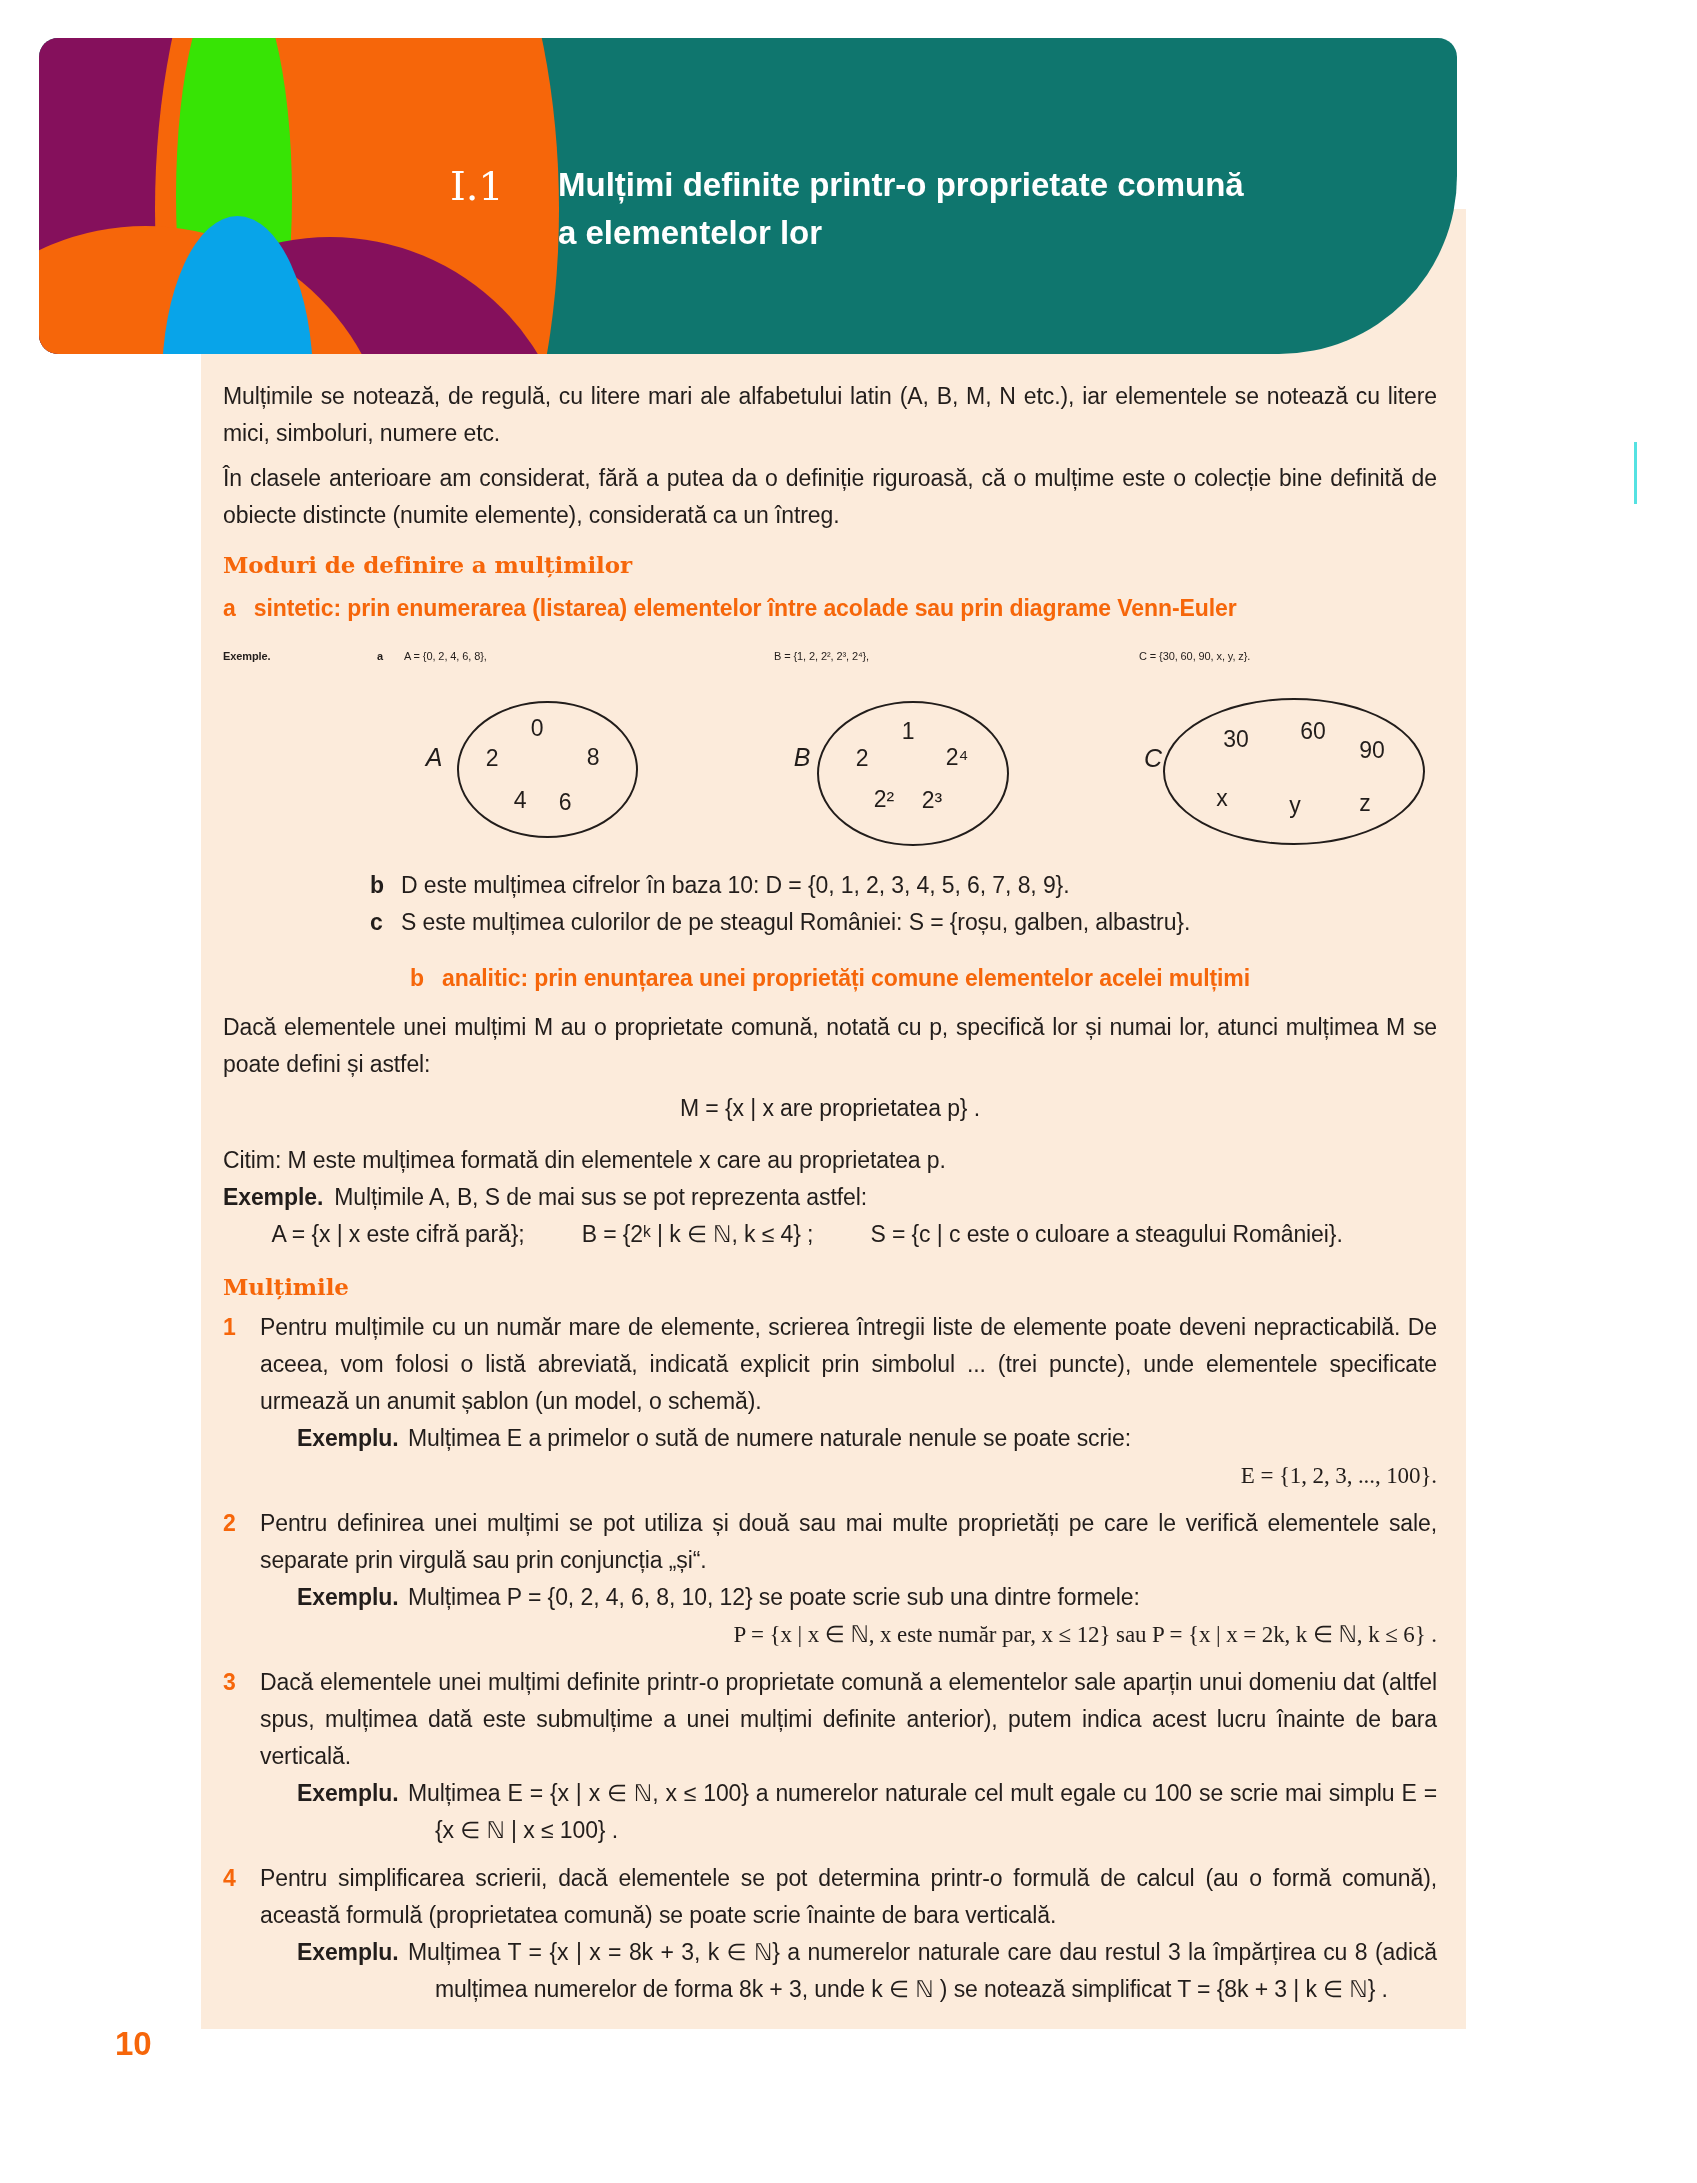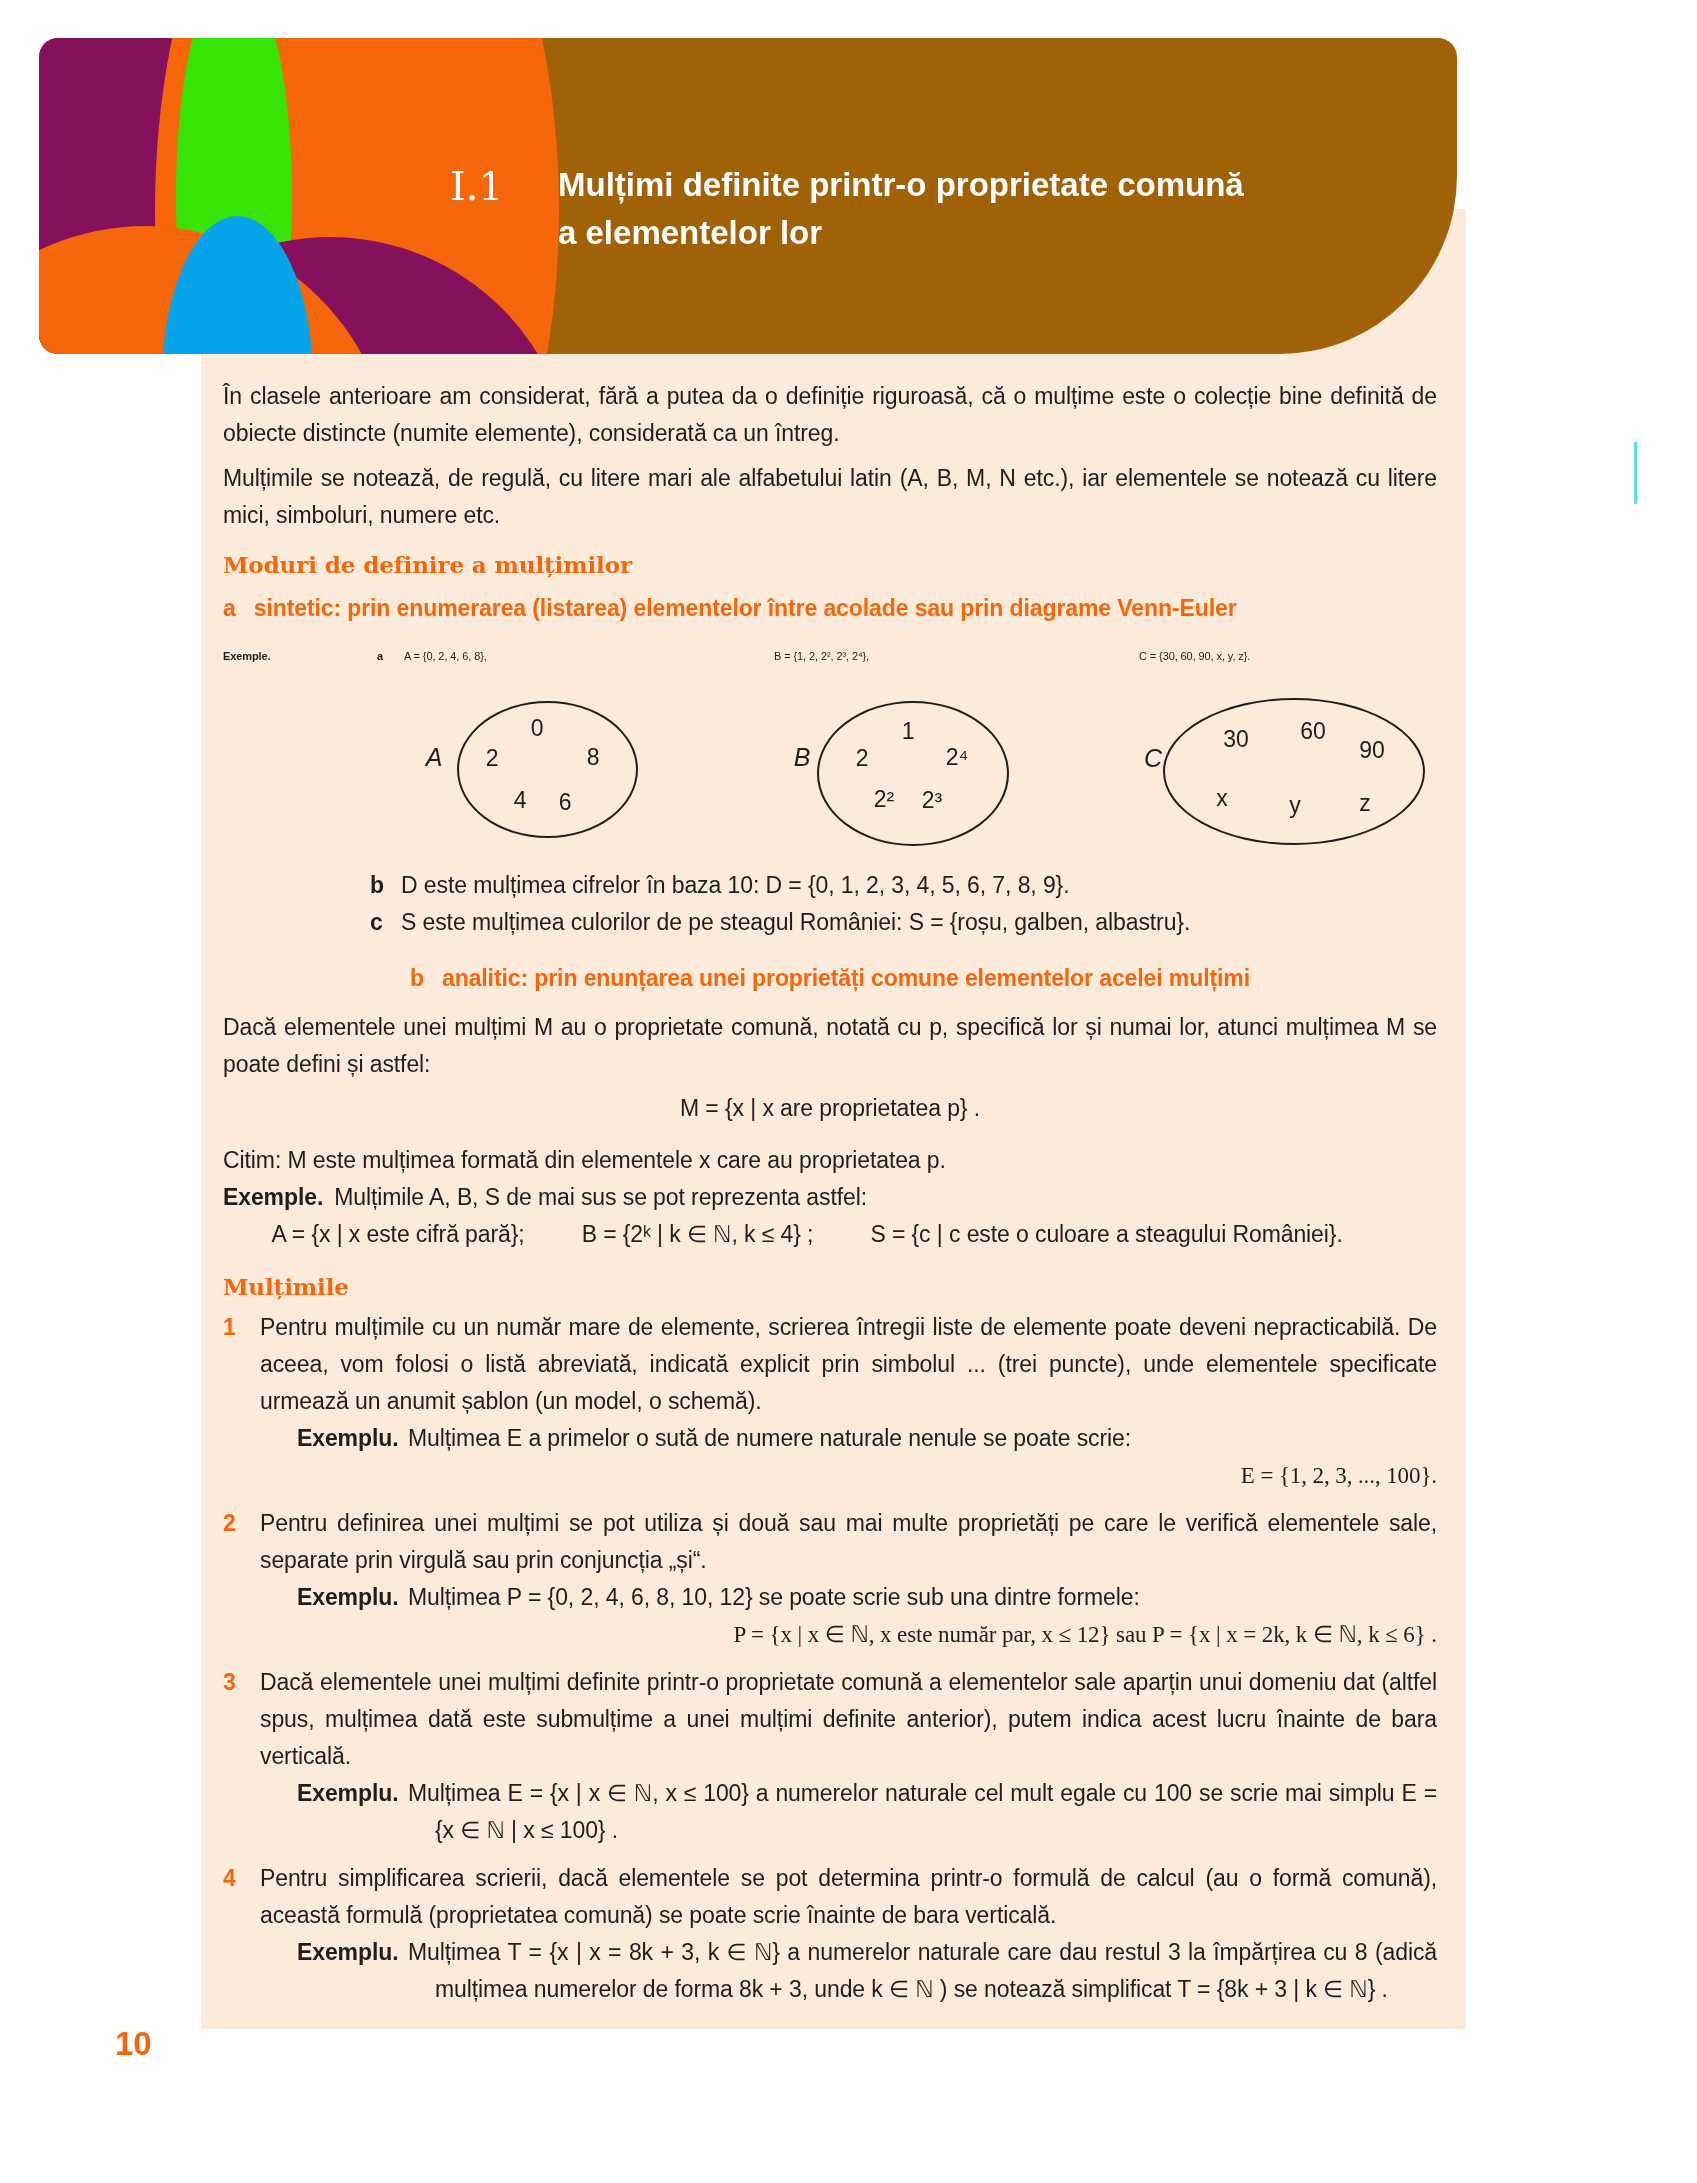--- a/index.html
+++ b/index.html
@@ -5,21 +5,21 @@
   * { margin:0; padding:0; box-sizing:border-box; }
   html,body { background:#ffffff; }
   .page {
     position:relative; width:1698px; height:2183px; background:#ffffff;
     font-family:"Liberation Sans", sans-serif; color:#221d1b; overflow:hidden;
     letter-spacing:-0.1px;
   }
   
   .header {
     position:absolute; left:39px; top:38px; width:1418px; height:316px;
-    background:#a16207; border-radius:19px 19px 178px 19px; overflow:hidden; z-index:3;
+    background:#0f766e; border-radius:19px 19px 178px 19px; overflow:hidden; z-index:3;
   }
   .shape { position:absolute; border-radius:50%; }
   .sh-purple1 { left:-116px; top:-123px; width:390px; height:582px; background:#85105c; }
   .sh-orange-big { left:116px; top:-253px; width:404px; height:849px; background:#f6660a; }
   .sh-green { left:137px; top:-68px; width:116px; height:452px; background:#37e405; }
   .sh-purple2 { left:48px; top:199px; width:486px; height:486px; background:#85105c; }
   .sh-orange2 { left:-140px; top:188px; width:493px; height:493px; background:#f6660a; }
   .sh-bluelens { left:123px; top:178px; width:151px; height:329px; background:#08a4e9; }
   .section-no {
     position:absolute; left:411px; top:125px; width:89px;
@@ -98,22 +98,22 @@
     <div class="shape sh-bluelens"></div>
     <div class="section-no">I.1</div>
     <div class="header-title">
       <div>Mulțimi definite printr-o proprietate comună</div>
       <div>a elementelor lor</div>
     </div>
   </div>
 
   <div class="panel">
 
+    <p class="body-p">Mulțimile se notează, de regulă, cu litere mari ale alfabetului latin (A, B, M, N etc.), iar elementele se notează cu litere mici, simboluri, numere etc.</p>
     <p class="body-p">În clasele anterioare am considerat, fără a putea da o definiție riguroasă, că o mulțime este o colecție bine definită de obiecte distincte (numite elemente), considerată ca un întreg.</p>
-    <p class="body-p">Mulțimile se notează, de regulă, cu litere mari ale alfabetului latin (A, B, M, N etc.), iar elementele se notează cu litere mici, simboluri, numere etc.</p>
 
     <h2 class="h-serif">Moduri de definire a mulțimilor</h2>
 
     <h3 class="h-sub">
       <span class="sub-marker">a</span><span>sintetic: prin enumerarea (listarea) elementelor între acolade sau prin diagrame Venn-Euler</span>
     </h3>
 
     <div class="ex-row">
       <span class="ex-label">Exemple.</span>
       <span class="ex-marker">a</span>

